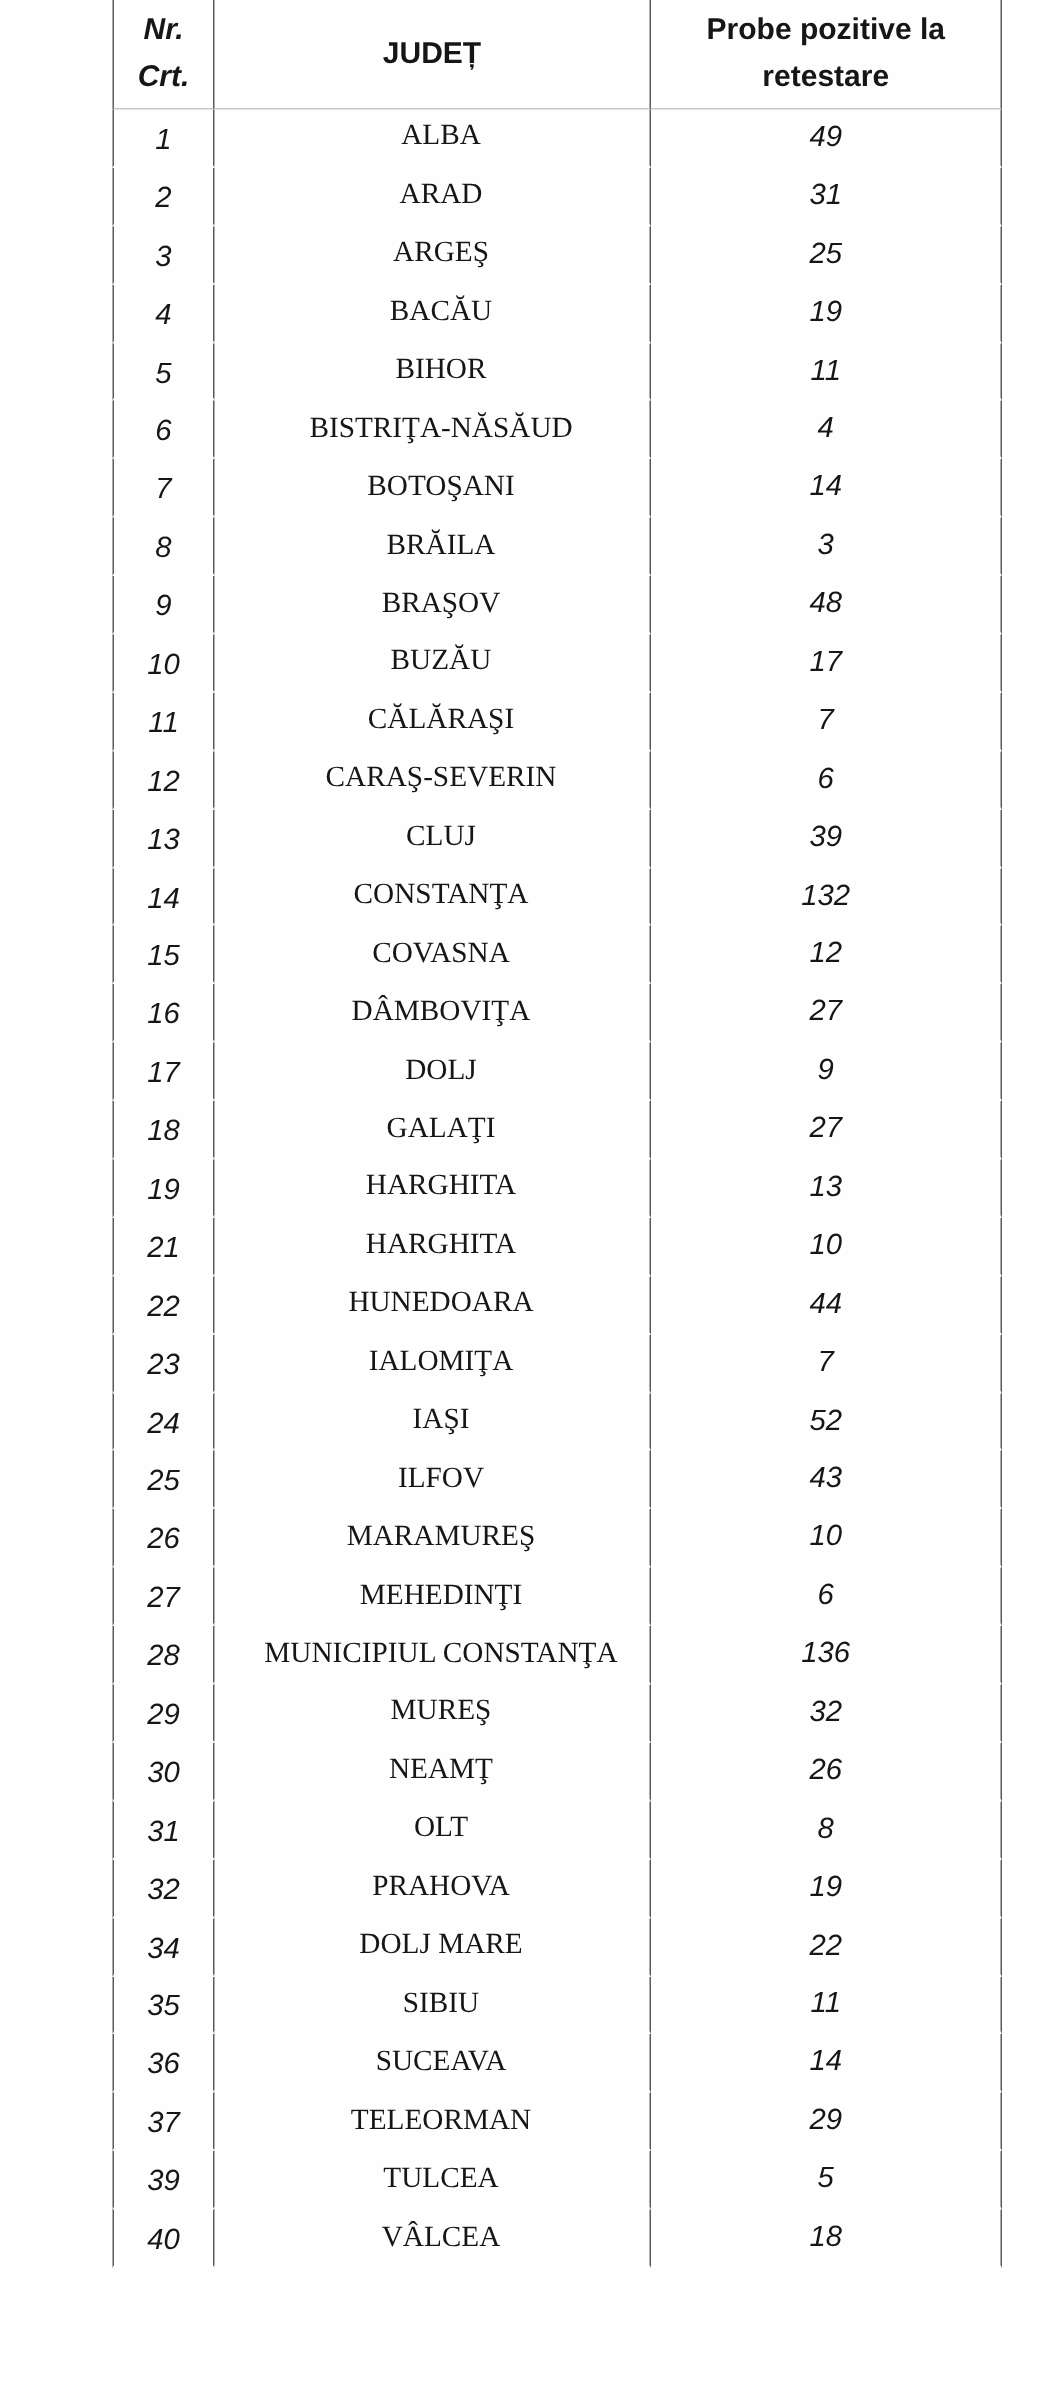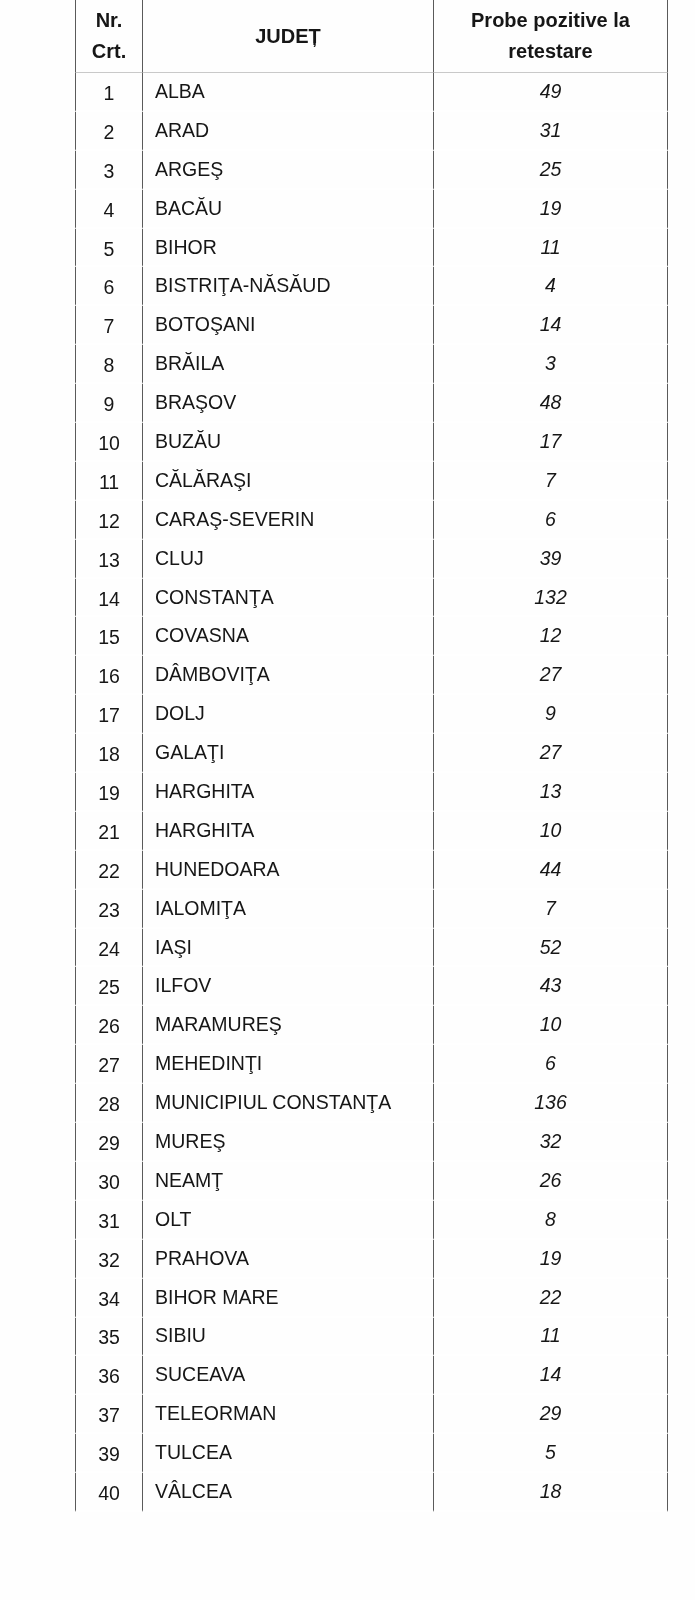--- a/index.html
+++ b/index.html
@@ -30,39 +30,39 @@
   col.c-nr    { width: 68px; }
   col.c-judet { width: 291px; }
   col.c-val   { width: 234px; }
 
   th, td {
     border-right: 1px solid #5a5a5a;
     padding: 0;
     vertical-align: middle;
     background: transparent;
   }
-  .first-col { border-left: 1px solid #5a5a5a; }
+  .first-col { border-left: 1px solid #5a5a5a; font-style: italic; }
 
   thead th {
     height: 72px;
     font-weight: bold;
     font-size: 20px;
     line-height: 31px;
     text-align: center;
     border-bottom: 1px solid #c9c9c9;
   }
   thead th.head-val { padding: 0 18px; }
 
   tbody td {
     height: 32.9px;
     font-size: 19.5px;
     border-bottom: 2px solid #ffffff; 
   }
   td.nr    { text-align: center; padding-top: 4px; }
-  td.judet { text-align: left; padding-left: 12px; }
+  td.judet { text-align: center; padding-left: 12px; font-family: Liberation Serif, serif; }
   td.val   { text-align: center; font-style: italic; }
 </style>
 </head>
 <body>
 
 <div class="page">
   <div class="table-wrap">
     <table>
       <colgroup>
         <col class="c-nr">
@@ -260,21 +260,21 @@
 
   <tr>
     <td class="nr first-col">32</td>
     <td class="judet">PRAHOVA</td>
     <td class="val">19</td>
   </tr>
 
 
   <tr>
     <td class="nr first-col">34</td>
-    <td class="judet">BIHOR MARE</td>
+    <td class="judet">DOLJ MARE</td>
     <td class="val">22</td>
   </tr>
 
   <tr>
     <td class="nr first-col">35</td>
     <td class="judet">SIBIU</td>
     <td class="val">11</td>
   </tr>
 
   <tr>

